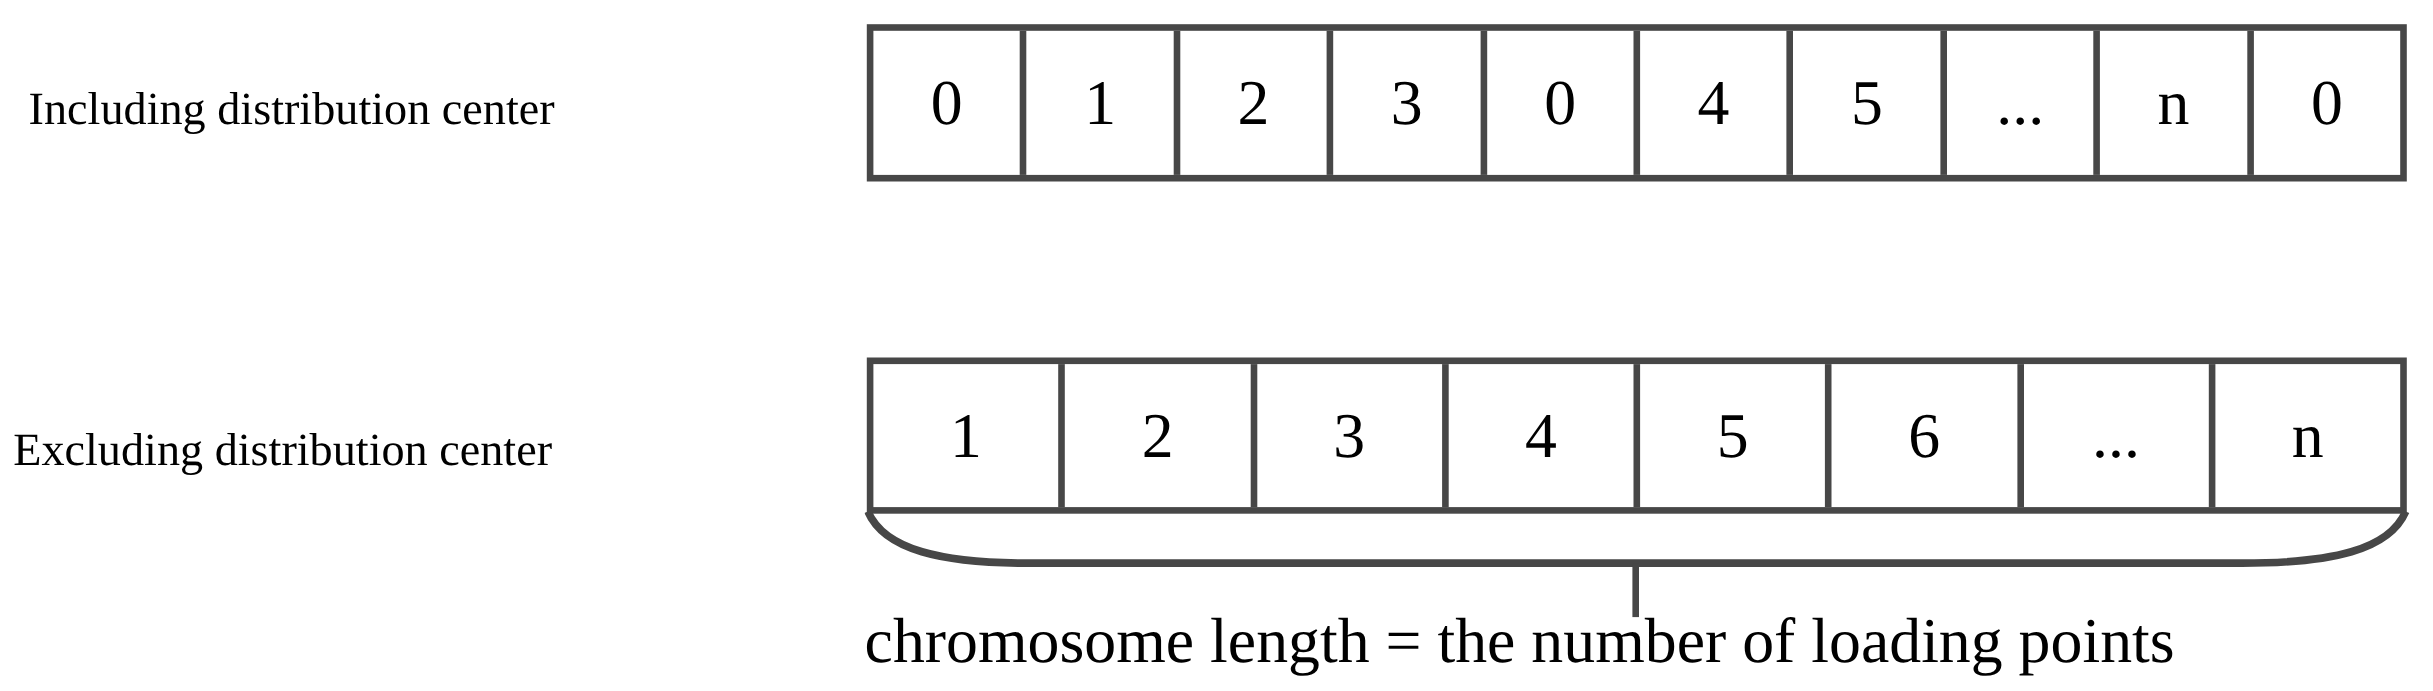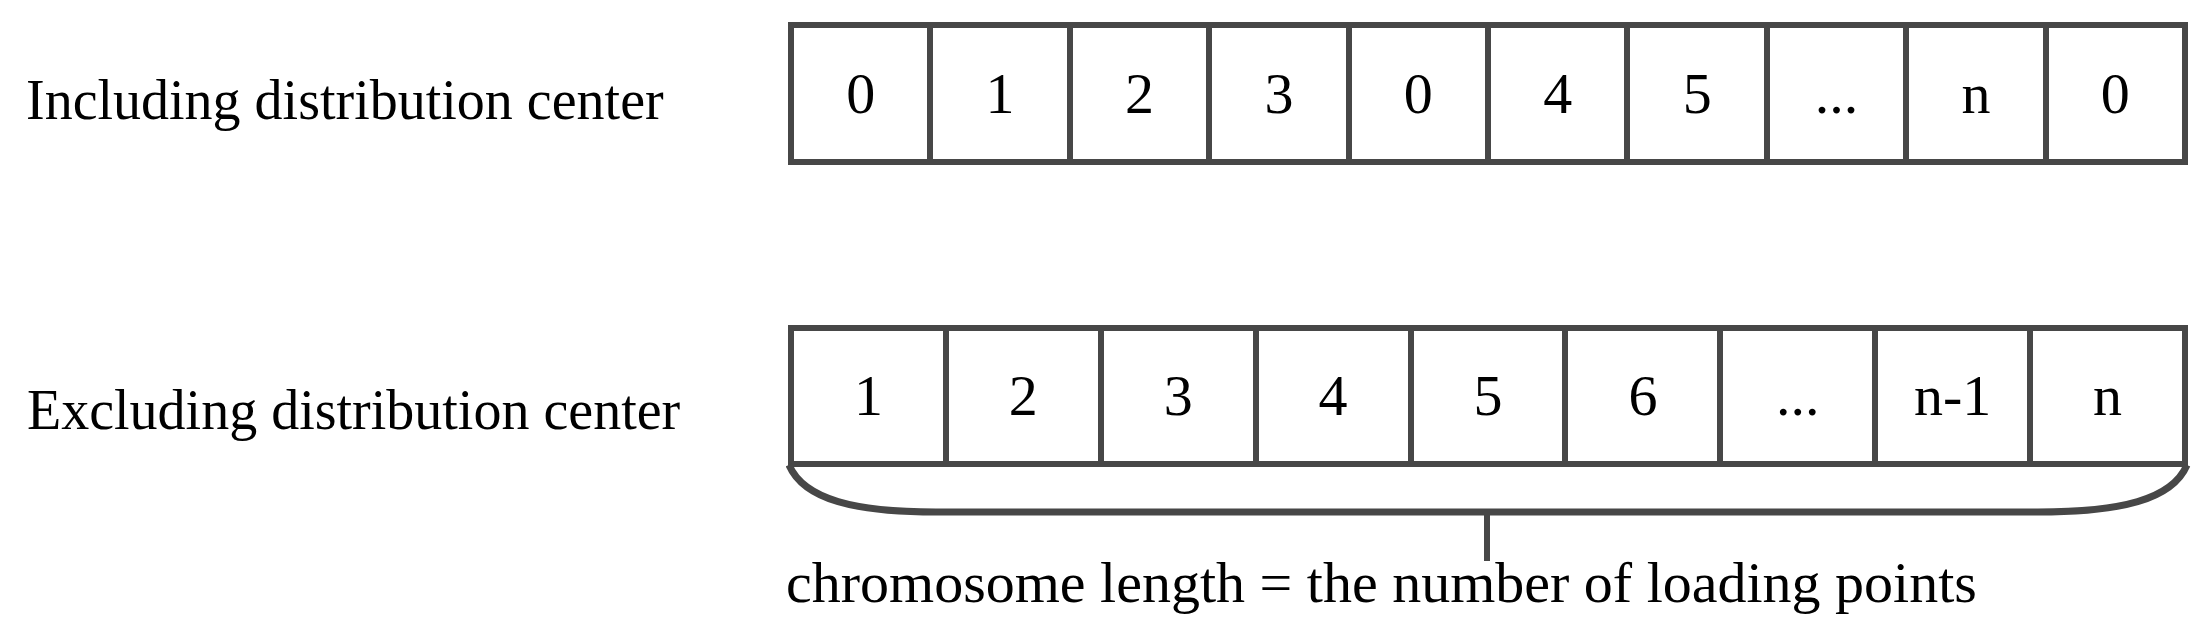--- a/index.html
+++ b/index.html
@@ -10,27 +10,27 @@
   body {
     position: relative;
     width: 2212px;
     height: 628px;
     overflow: hidden;
     font-family: "Liberation Serif", "DejaVu Serif", serif;
     color: #000000;
   }
   .row-label {
     position: absolute;
-    font-size: 56px;
+    font-size: 42px;
     line-height: 1;
     white-space: nowrap;
     transform: translateY(-50%);
   }
   .label-including { left: 26px; top: 100px; }
-  .label-excluding { left: 12px; top: 410px; margin-left: 15px; }
+  .label-excluding { left: 12px; top: 410px; }
 
   .gene-row {
     position: absolute;
     left: 788px;
     width: 1400px;
     display: flex;
     box-sizing: border-box;
     border: 6px solid #474747;
     background: #ffffff;
   }
@@ -89,21 +89,20 @@
 <div class="row-label label-excluding">Excluding distribution center</div>
 
 <div class="gene-row row-excluding">
   <div class="cell">1</div>
   <div class="cell">2</div>
   <div class="cell">3</div>
   <div class="cell">4</div>
   <div class="cell">5</div>
   <div class="cell">6</div>
   <div class="cell">...</div>
-  <div class="cell">n-1</div>
   <div class="cell">n</div>
 </div>
 
 <svg class="brace-svg" viewBox="0 0 1412 110" xmlns="http://www.w3.org/2000/svg" aria-hidden="true">
   <path d="M 3 5 C 18 40, 70 52, 150 52 L 1252 52 C 1334 52, 1386 40, 1401 5" fill="none" stroke="#474747" stroke-width="7"></path>
   <line x1="701" y1="52" x2="701" y2="101" stroke="#474747" stroke-width="6"></line>
 </svg>
 
 <div class="caption">chromosome length = the number of loading points</div>
 

